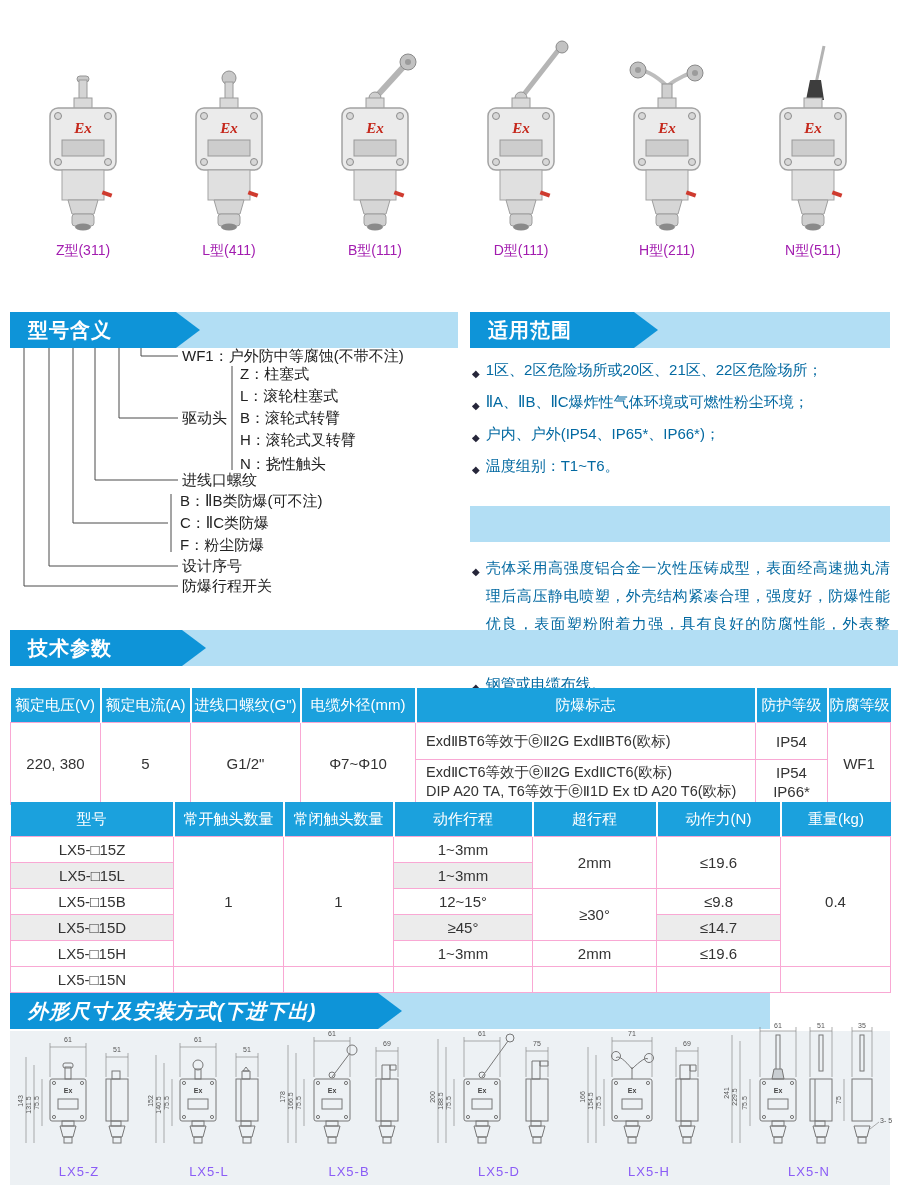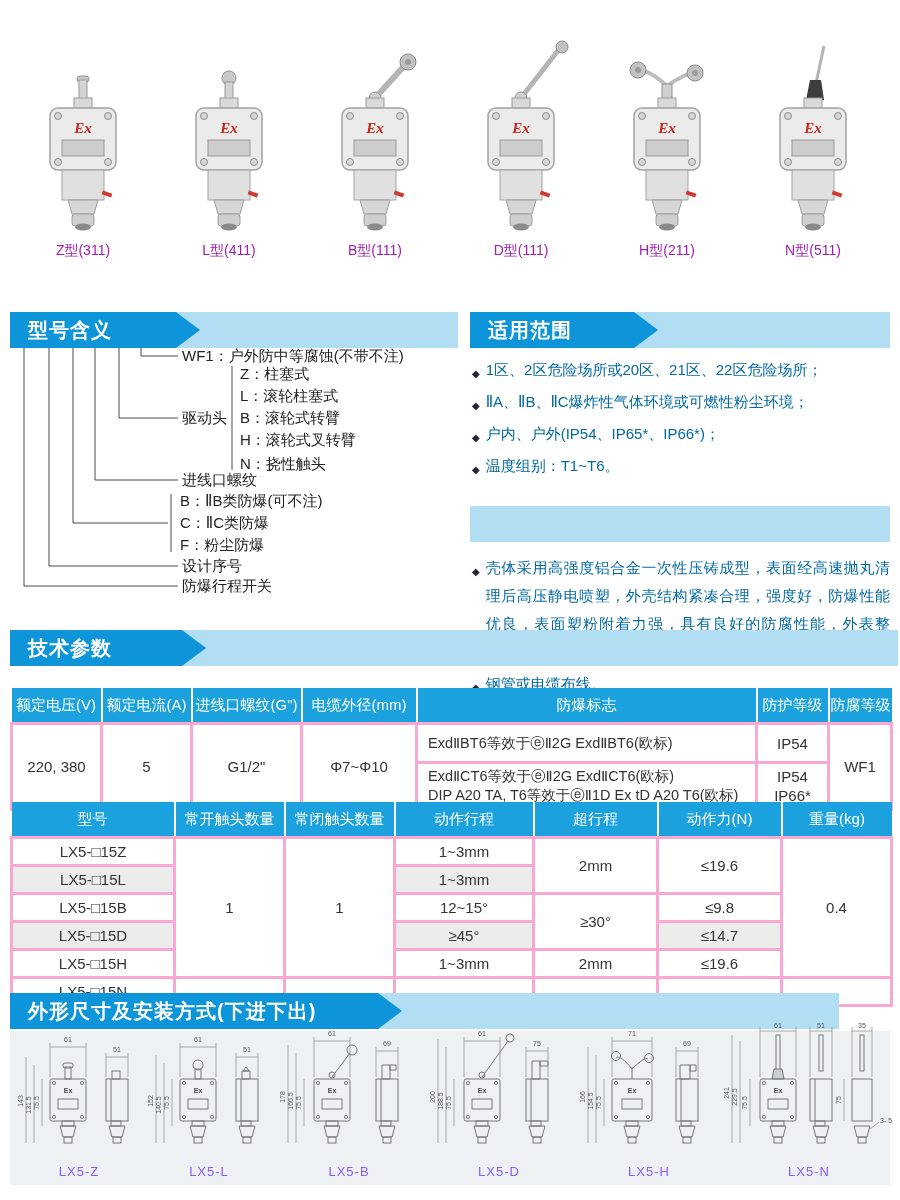--- a/index.html
+++ b/index.html
@@ -34,31 +34,31 @@
   .bullet{display:flex;margin-bottom:8px;line-height:20px;}
   .bullet .dia{color:#26263a;font-size:10px;margin:4px 6px 0 2px;}
   .bullet .btext{font-size:15px;color:#0369a1;}
   .bullets.wide .bullet{line-height:28px;margin-bottom:4px;}
   .bullets.wide .btext{text-align:justify;}
 
   
   table{border-collapse:collapse;table-layout:fixed;width:880px;}
   th{background:#1ba1dd;color:#fff;font-weight:normal;font-size:15px;height:32px;border-right:2px solid #fff;}
   th:last-child{border-right:none;}
-  td{border:3px solid #f9a8d4;text-align:center;font-size:15px;color:#333;}
+  td{border:1px solid #f9a8d4;text-align:center;font-size:15px;color:#333;}
   #tbl1{position:absolute;top:688px;left:10px;}
   #tbl2{position:absolute;top:802px;left:10px;}
   #tbl1 td{height:34px;}
   #tbl1 .left{text-align:left;padding-left:10px;font-size:14.5px;}
   .preline{white-space:pre-line;line-height:19px;padding:3px 0;}
   #tbl2 td{height:23px;}
   td.g{background:#ececec;}
 
   
-  #sec-dim{position:absolute;top:993px;left:10px;width:829px;}
+  #sec-dim{position:absolute;top:993px;left:10px;width:760px;font-style:italic;}
   #panel{position:absolute;top:1031px;left:10px;width:880px;height:154px;background:#edf1f4;
     display:flex;align-items:flex-end;justify-content:space-between;box-sizing:border-box;padding:0 4px 6px 4px;}
   .fig{text-align:center;}
   .fig .flabel{font-size:13px;color:#8b5cf6;letter-spacing:1px;margin-top:1px;}
   .dl{stroke:#777;fill:none;stroke-width:1;}
   .dlf{stroke:#777;fill:#c9ced2;stroke-width:1;}
   .dm{stroke:#8a8a8a;stroke-width:.7;fill:none;}
   .dt{font-size:7px;fill:#555;}
   .dex{font-size:7px;fill:#444;font-weight:bold;}
 </style>

